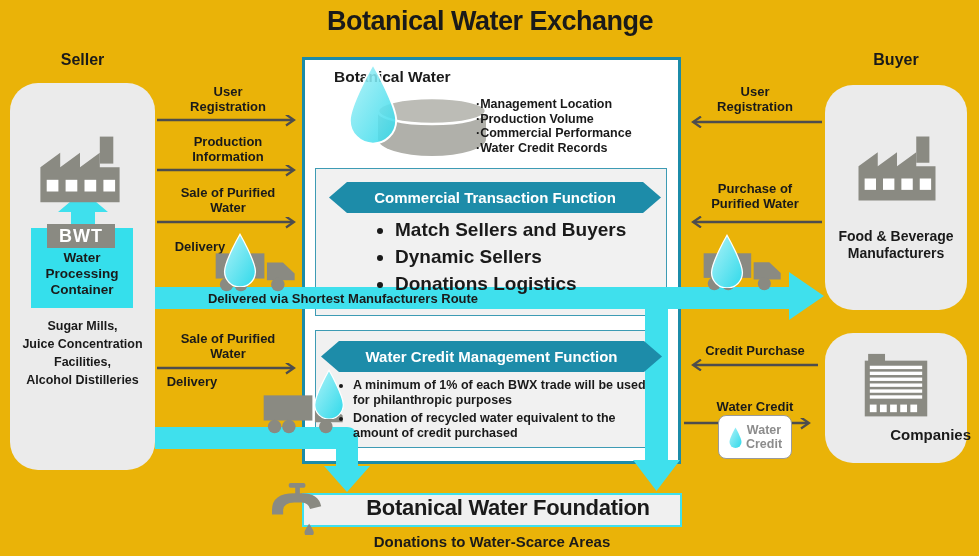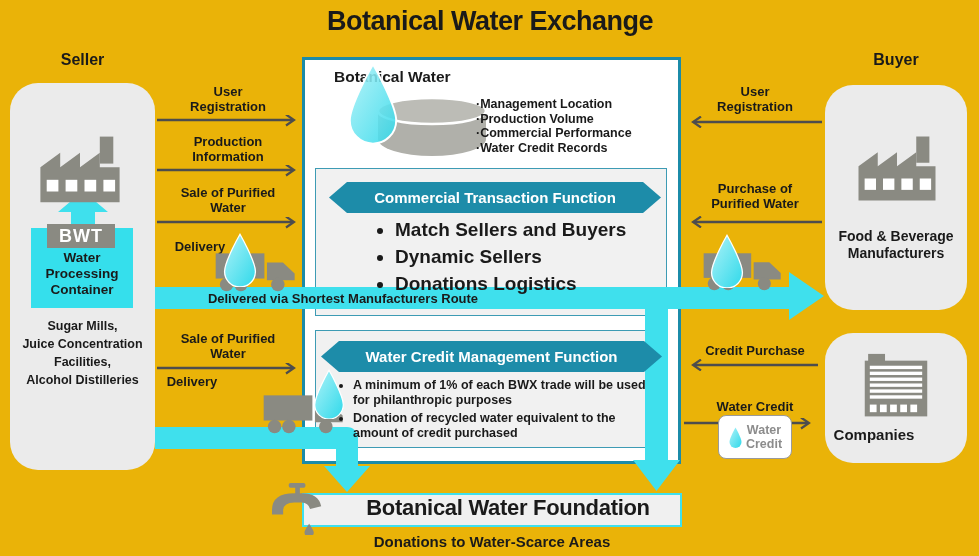--- a/index.html
+++ b/index.html
@@ -47,21 +47,21 @@
   #cyan-box{left:31px;top:228px;width:102px;height:80px;background:#35dfec;}
   #container-label{left:31px;top:250px;width:102px;font-size:13.5px;line-height:16px;}
   #facilities{left:8px;top:317px;width:149px;font-size:12.5px;line-height:18px;}
 
   #foundation-box{left:302px;top:493px;width:380px;height:34px;background:#f0f0f0;
                   border:2px solid #3fe0ee;box-sizing:border-box;}
   #foundation-title{left:318px;top:495px;width:380px;font-size:22px;font-weight:800;letter-spacing:-.3px;}
   #foundation-sub{left:302px;top:533px;width:380px;font-size:15px;font-weight:800;}
 
   #manufacturer-label{left:825px;top:228px;width:142px;font-size:14px;line-height:17px;}
-  #companies-label{left:801px;top:426px;width:146px;font-size:15px;}
+  #companies-label{left:825px;top:426px;width:146px;font-size:15px;text-align:right;}
 
   #credit-badge{left:718px;top:415px;width:74px;height:44px;background:#fff;border:1.5px solid #9a9a9a;
                 border-radius:8px;box-sizing:border-box;display:flex;align-items:center;justify-content:center;gap:3px;}
   #credit-badge .t{font-size:12.5px;line-height:14px;color:#8c8c8c;}
 
   svg{display:block;}
 </style>
 </head>
 <body>
 

